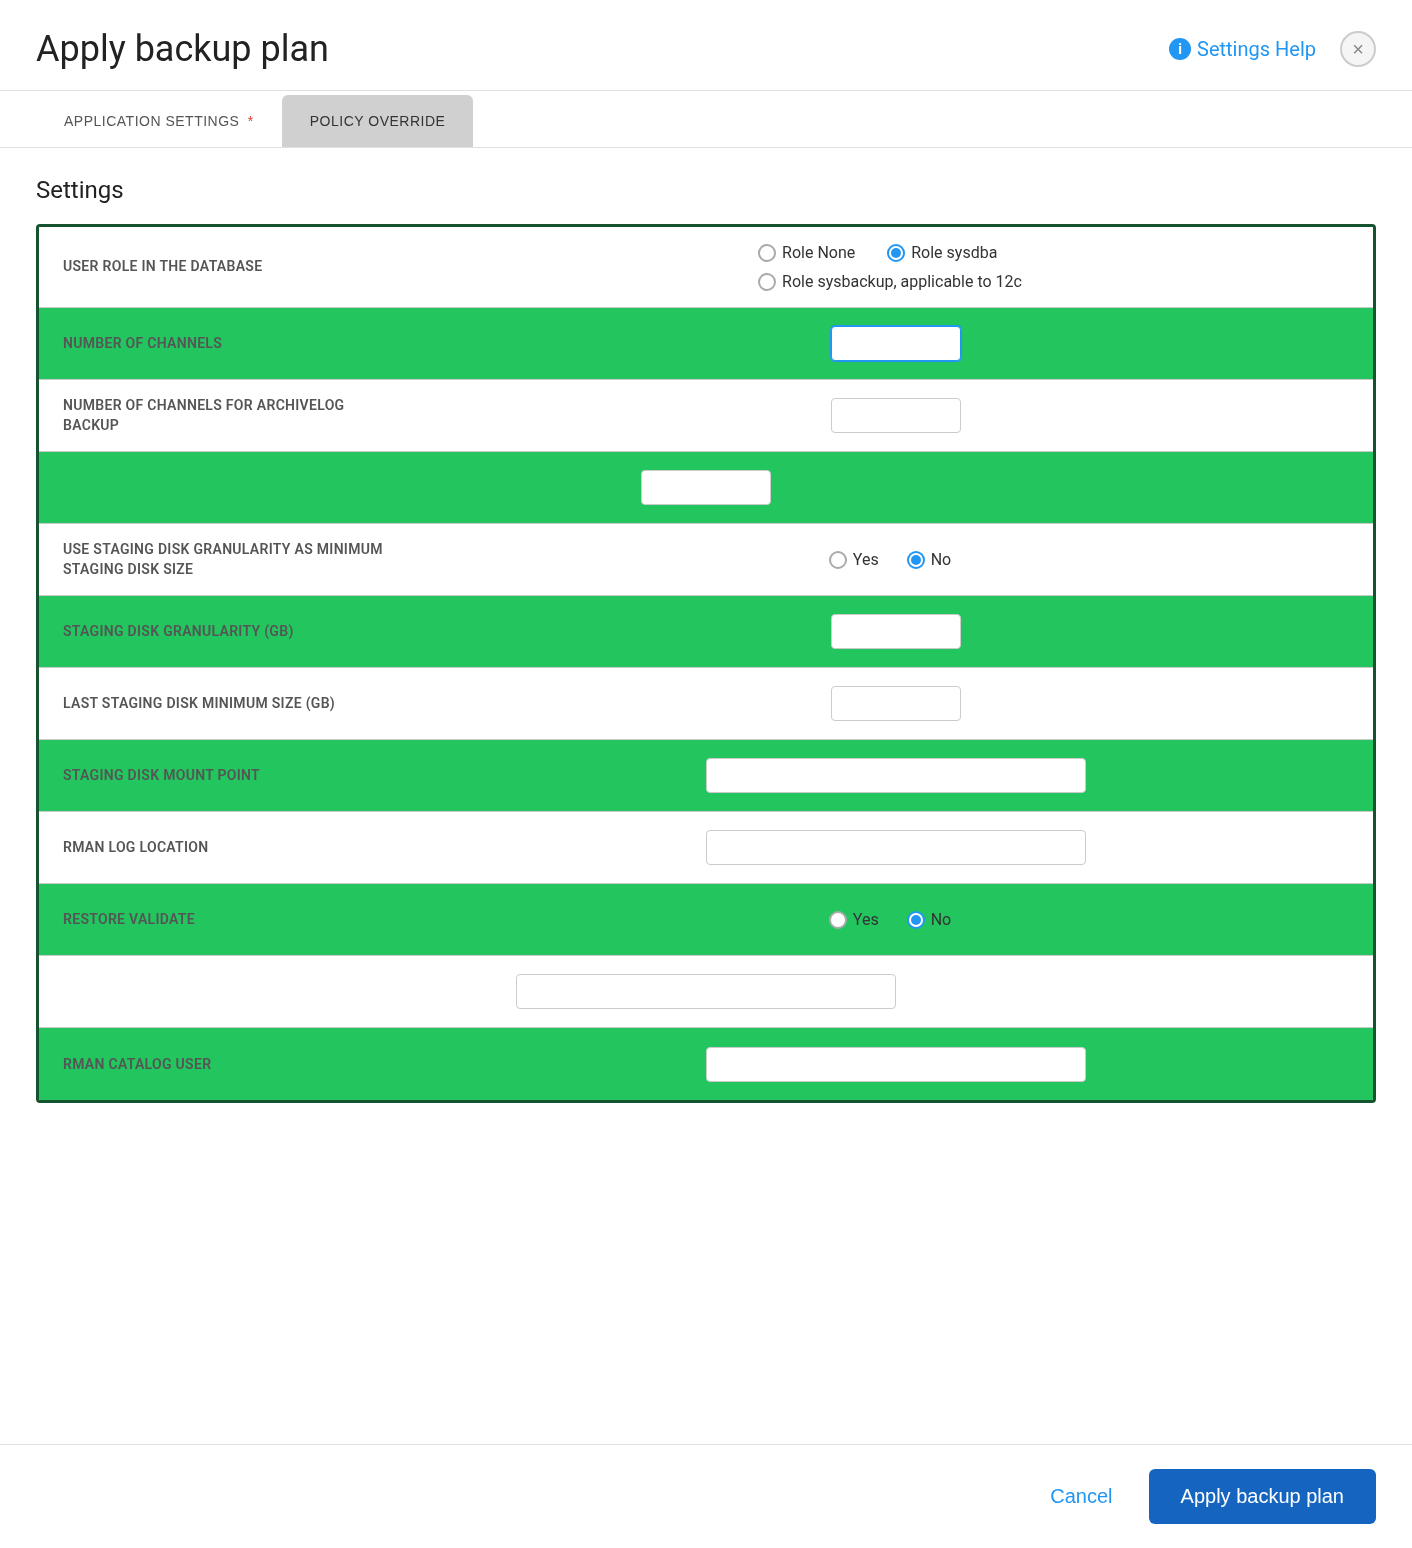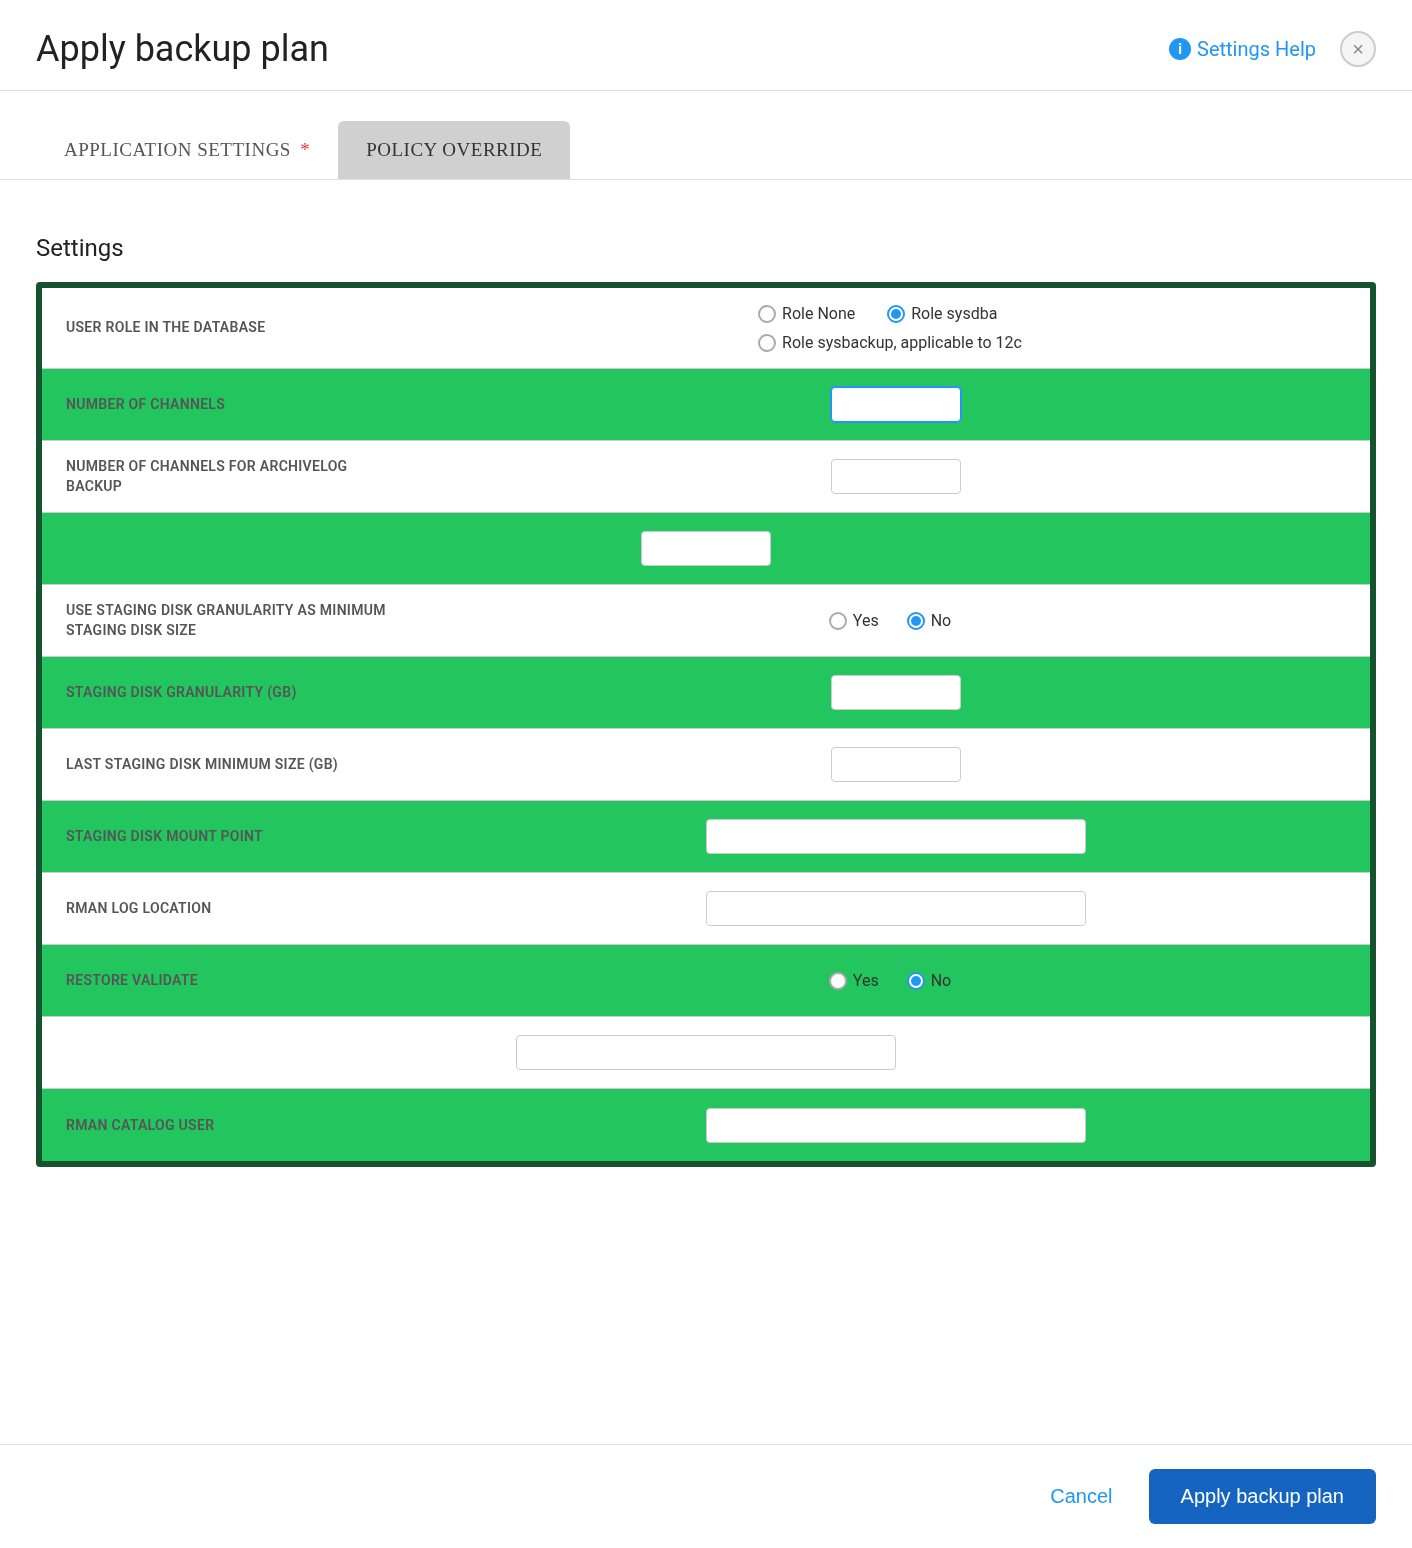--- a/index.html
+++ b/index.html
@@ -11,21 +11,20 @@
       min-height: 1548px;
     }
     .dialog {
       background: #fff;
       width: 1412px;
       min-height: 1548px;
       display: flex;
       flex-direction: column;
       padding: 0;
       position: relative;
-      gap: 26px;
     }
     .dialog-header {
       display: flex;
       align-items: center;
       justify-content: space-between;
       padding: 28px 36px 20px 36px;
       border-bottom: 1px solid #e0e0e0;
     }
     .dialog-title {
       font-size: 36px;
@@ -72,29 +71,28 @@
       justify-content: center;
     }
     .tabs {
       display: flex;
       padding: 0 36px;
       border-bottom: 1px solid #e0e0e0;
       margin-top: 4px;
     }
     .tab {
       padding: 18px 28px;
-      font-size: 19px;
+      font-size: 14px;
       font-weight: 500;
       color: #555;
       cursor: pointer;
       letter-spacing: 0.5px;
       text-transform: uppercase;
       border: none;
       background: transparent;
-      font-family: Liberation Serif, serif;
     }
     .tab.active {
       background: #d0d0d0;
       border-radius: 6px 6px 0 0;
       color: #333;
     }
     .tab-required {
       color: #e53935;
       margin-left: 4px;
     }
@@ -102,21 +100,21 @@
       padding: 28px 36px;
       flex: 1;
     }
     .section-title {
       font-size: 24px;
       font-weight: 400;
       color: #222;
       margin-bottom: 20px;
     }
     .settings-table {
-      border: 6px solid #14532d;
+      border: 3px solid #14532d;
       border-radius: 4px;
       overflow: hidden;
     }
     .settings-row {
       display: flex;
       align-items: center;
       border-bottom: 1px solid #ccc;
       min-height: 72px;
     }
     .settings-row:last-child {

